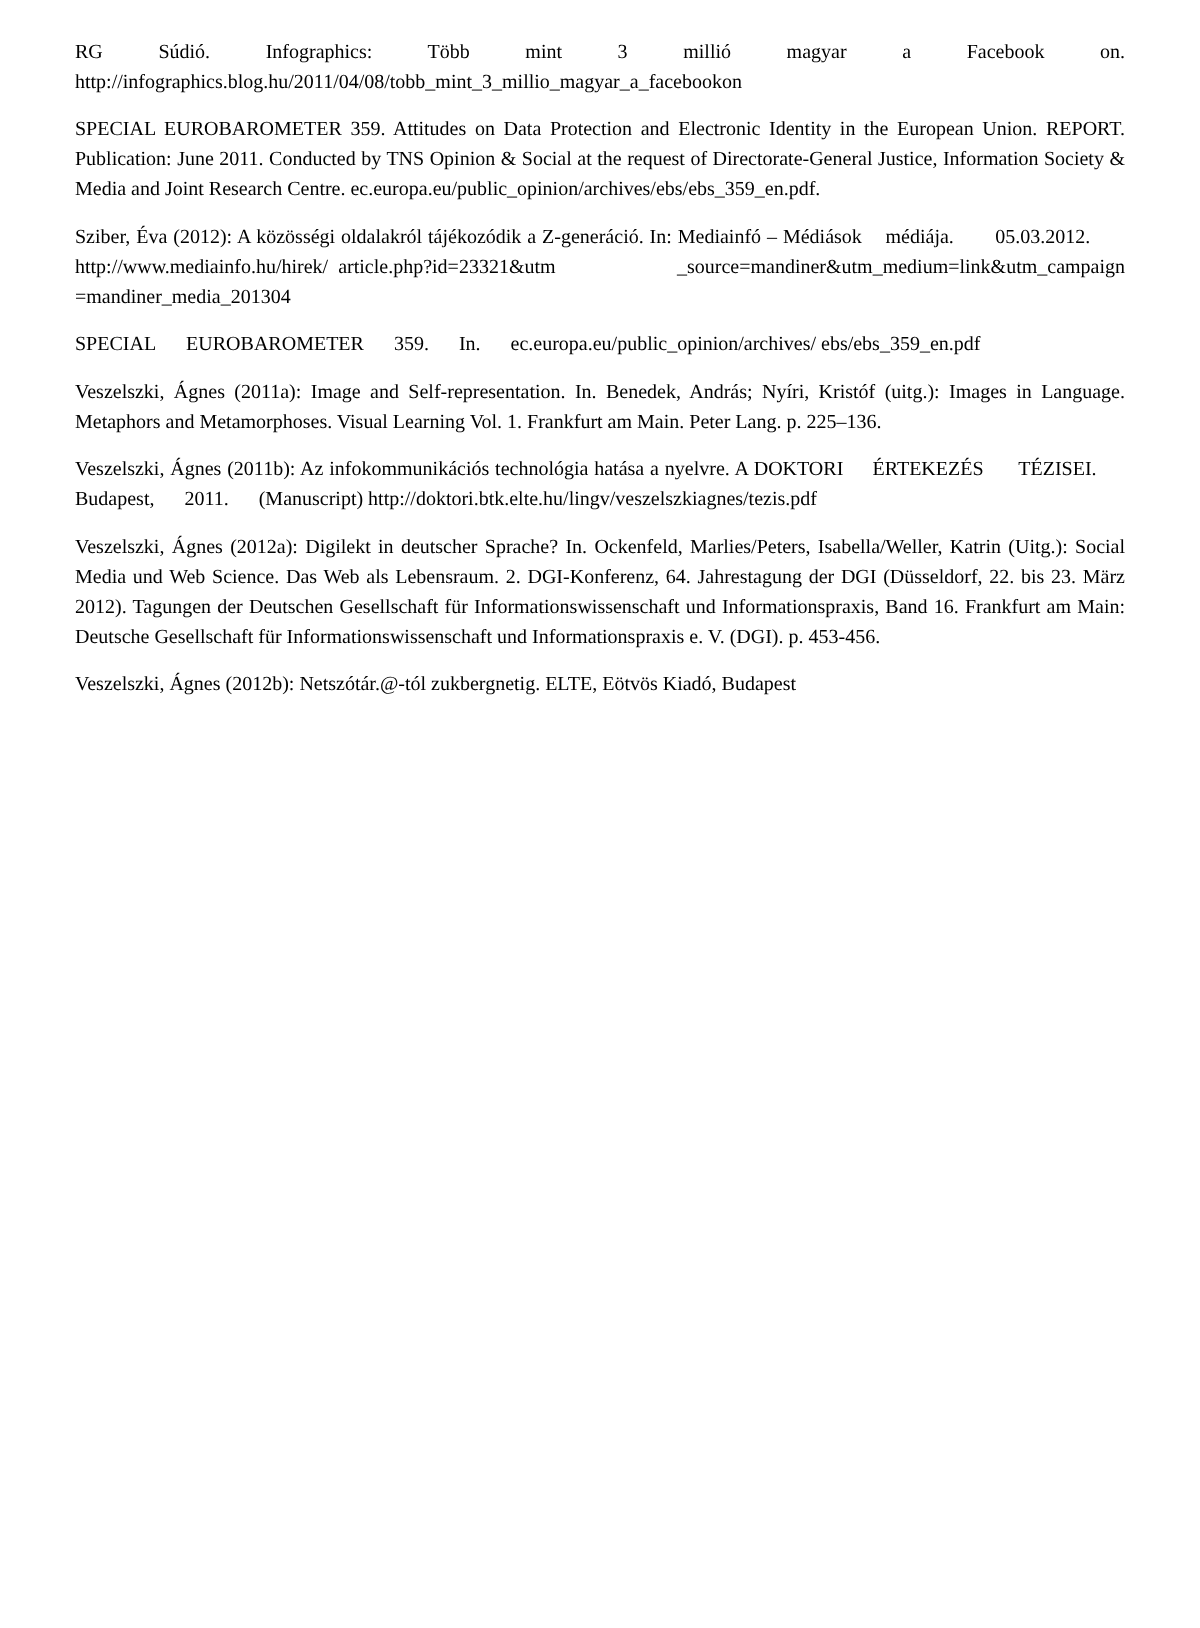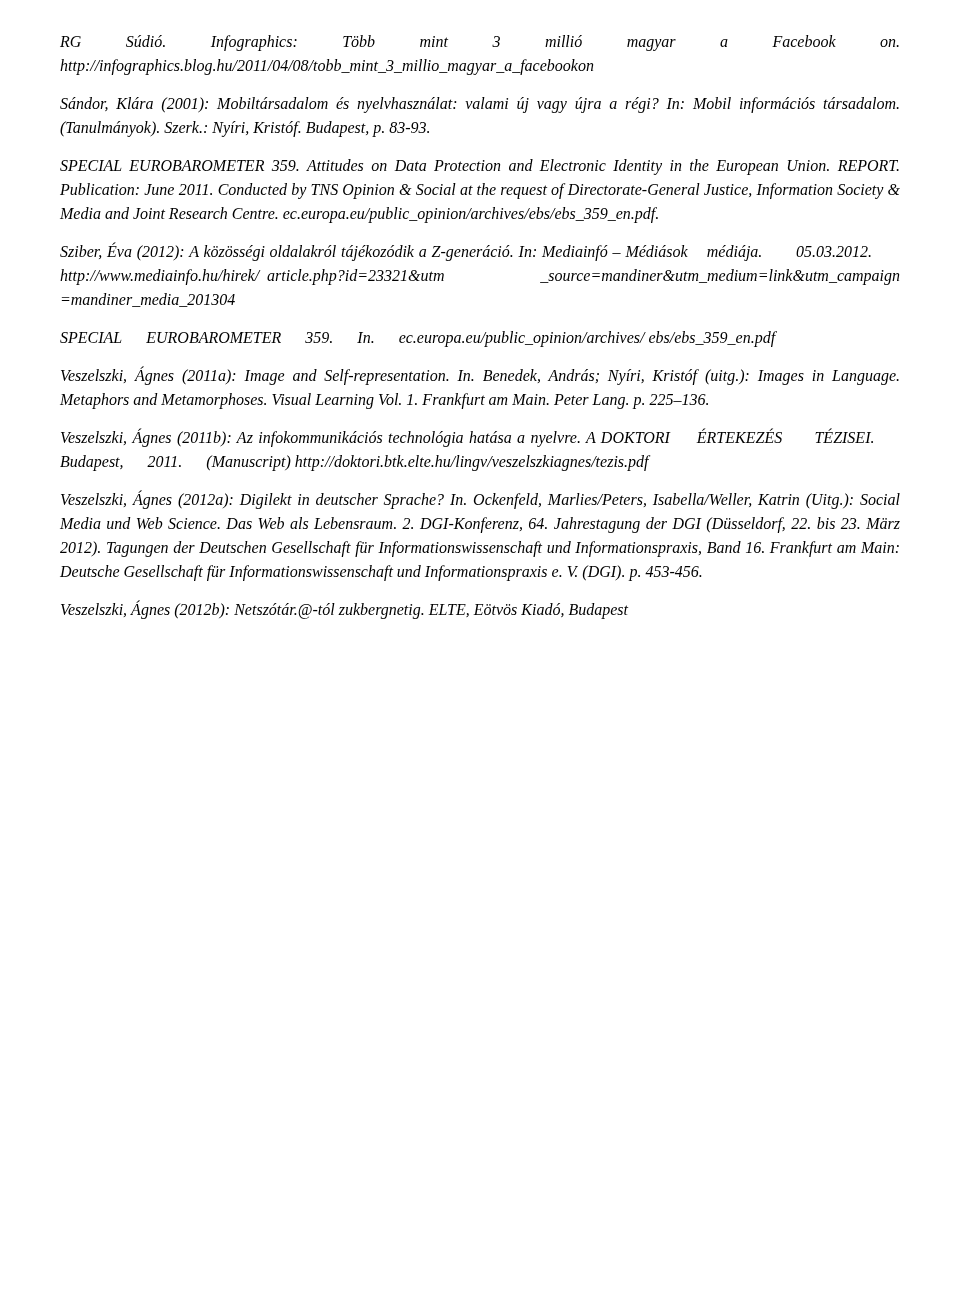--- a/index.html
+++ b/index.html
@@ -16,36 +16,32 @@
       width: 960px;
       padding: 30px 60px;
     }
     .reference-block {
       margin-bottom: 14px;
       text-align: justify;
     }
     .reference-block p {
       text-indent: 0;
       text-align: justify;
-      font-style: italic;
     }
   </style>
 </head>
 <body>
 
 <div>
 
   <div class="reference-block">
     <p>RG Súdió. Infographics: Több mint 3 millió magyar a Facebook on. http://infographics.blog.hu/2011/04/08/tobb_mint_3_millio_magyar_a_facebookon</p>
   </div>
 
 
-  <div class="reference-block">
-    <p>Sándor, Klára (2001): Mobiltársadalom és nyelvhasználat: valami új vagy újra a régi? In: Mobil információs társadalom. (Tanulmányok). Szerk.: Nyíri, Kristóf. Budapest, p. 83-93.</p>
-  </div>
 
   <div class="reference-block">
     <p>SPECIAL EUROBAROMETER 359. Attitudes on Data Protection and Electronic Identity in the European Union. REPORT. Publication: June 2011. Conducted by TNS Opinion &amp; Social at the request of Directorate-General Justice, Information Society &amp; Media and Joint Research Centre. ec.europa.eu/public_opinion/archives/ebs/ebs_359_en.pdf.</p>
   </div>
 
 
   <div class="reference-block">
     <p>Sziber, Éva (2012): A közösségi oldalakról tájékozódik a Z-generáció. In: Mediainfó – Médiások&nbsp;&nbsp;&nbsp; médiája.&nbsp;&nbsp;&nbsp;&nbsp;&nbsp;&nbsp; 05.03.2012.&nbsp;&nbsp;&nbsp;&nbsp;&nbsp;&nbsp; http://www.mediainfo.hu/hirek/ article.php?id=23321&amp;utm&nbsp;&nbsp;&nbsp;&nbsp;&nbsp;&nbsp;&nbsp;&nbsp;&nbsp;&nbsp;&nbsp; _source=mandiner&amp;utm_medium=link&amp;utm_campaign =mandiner_media_201304</p>
   </div>
 

